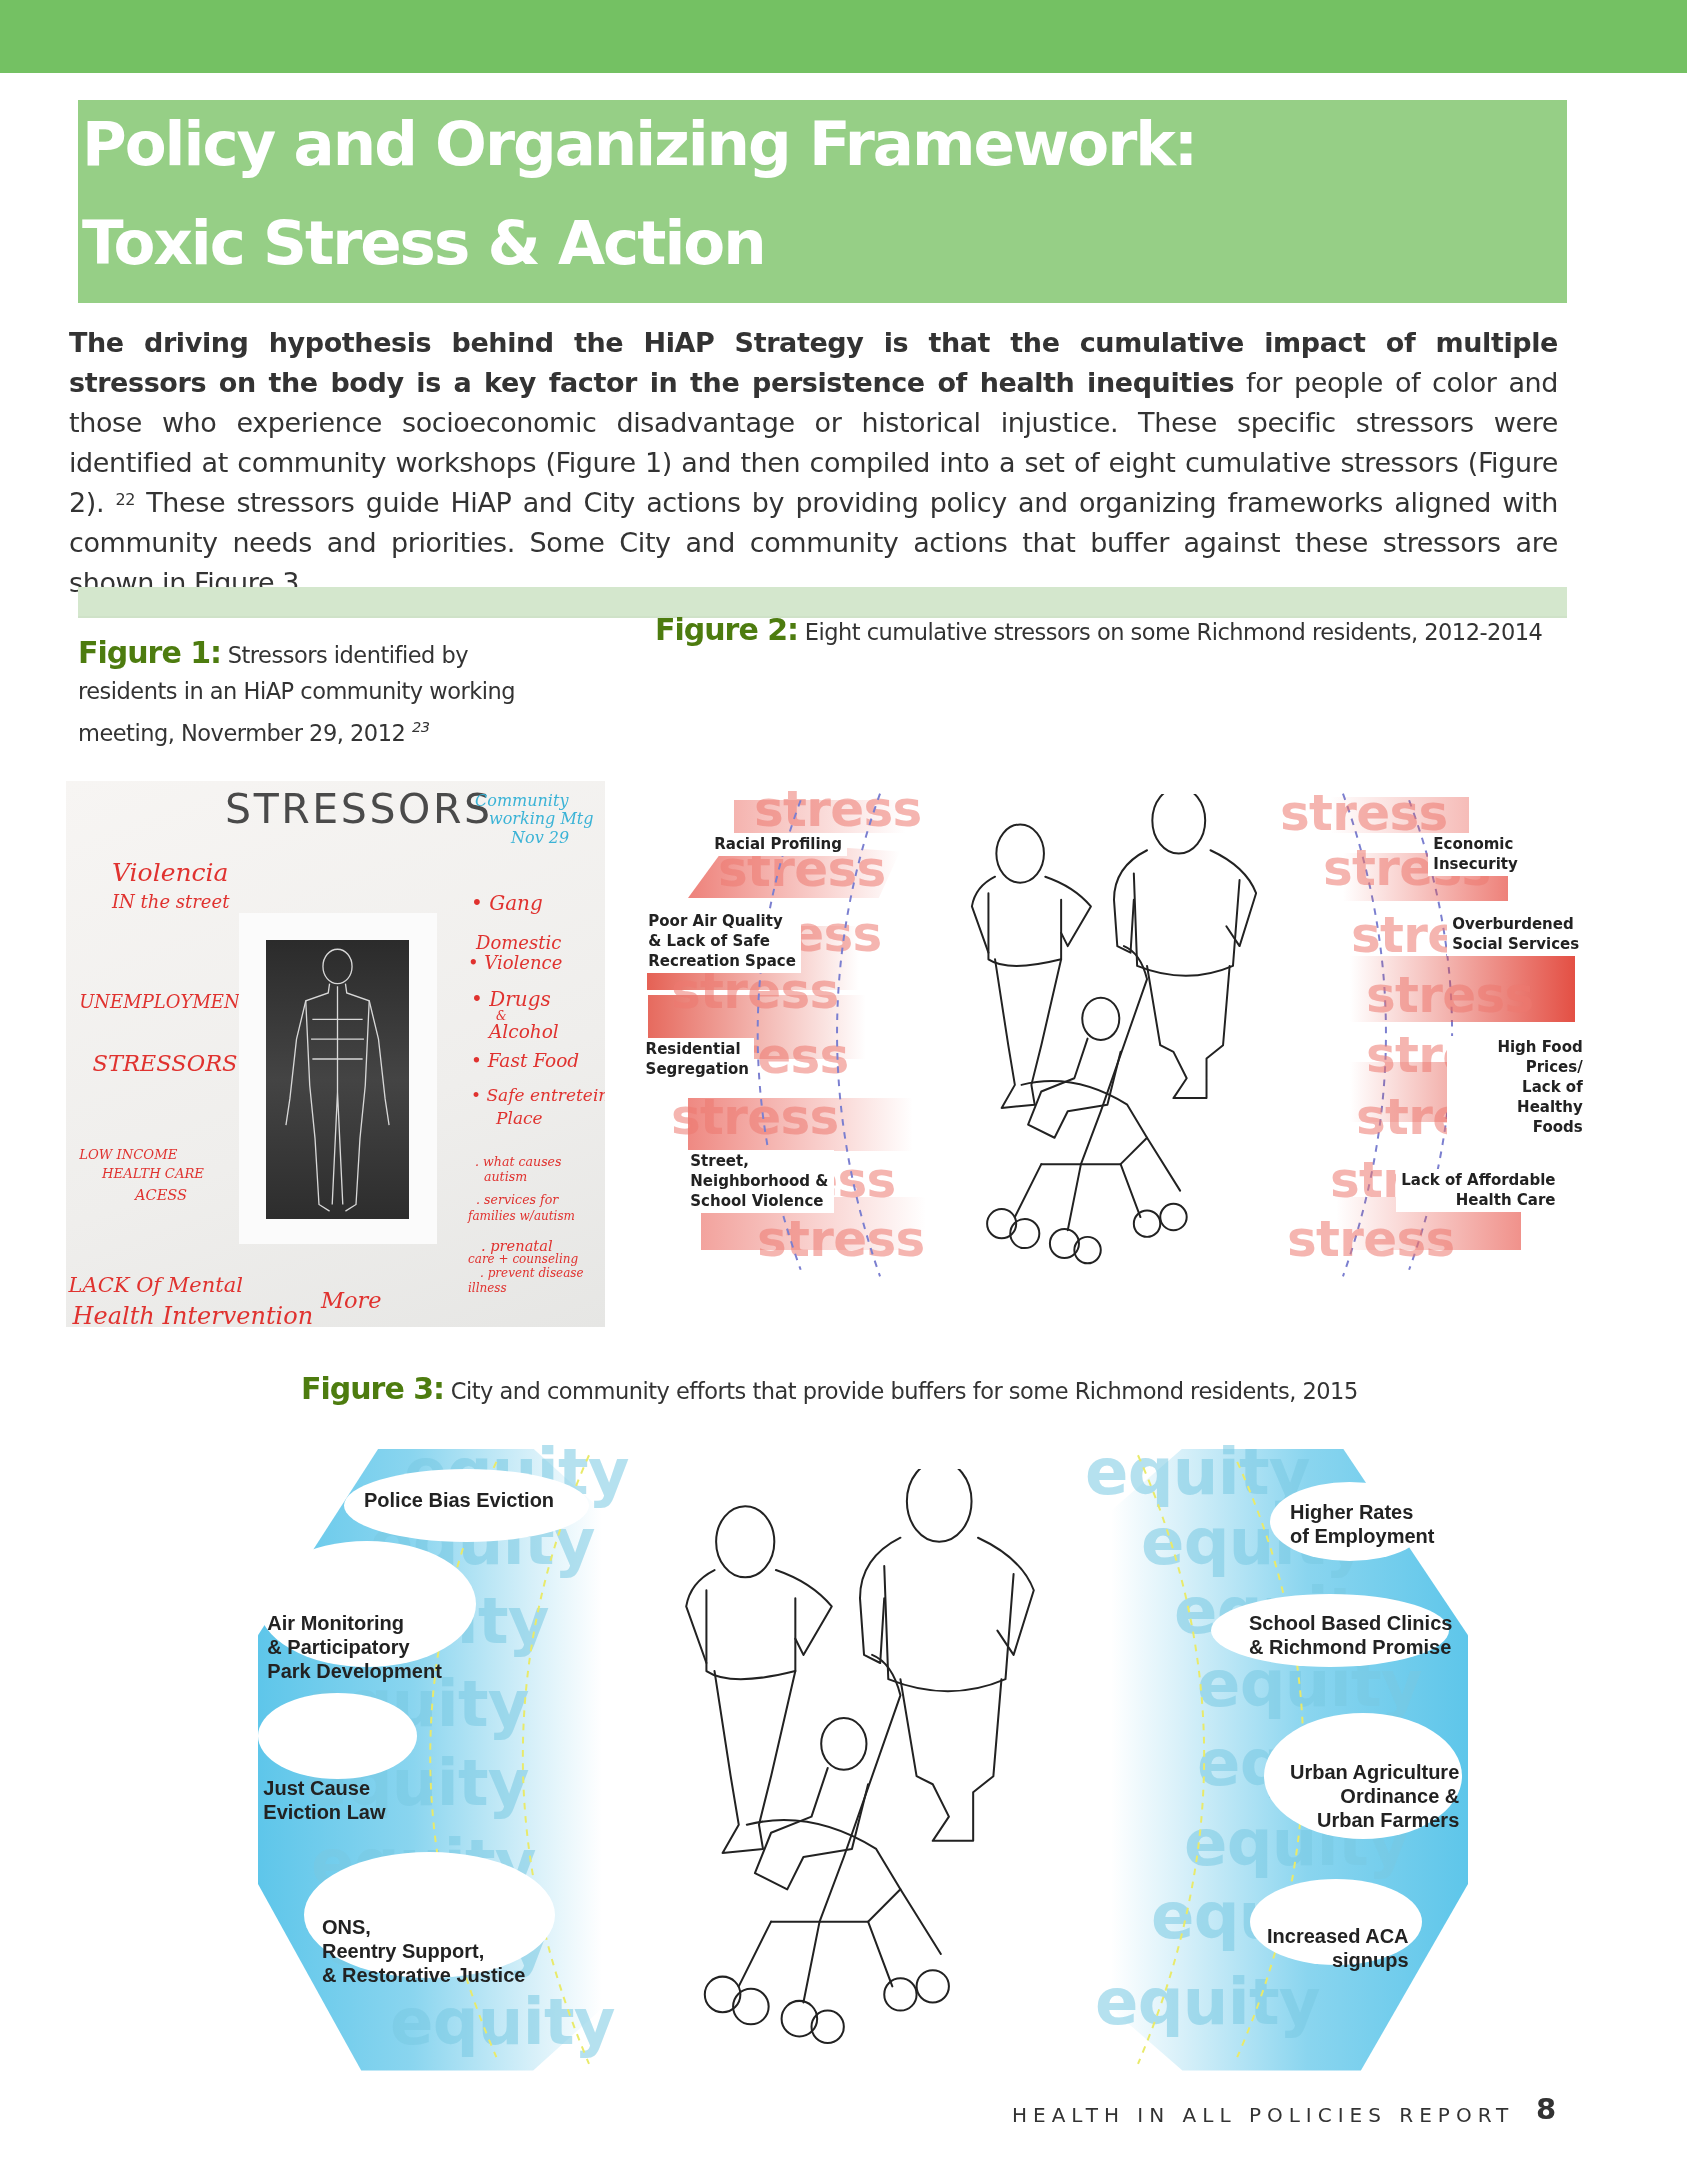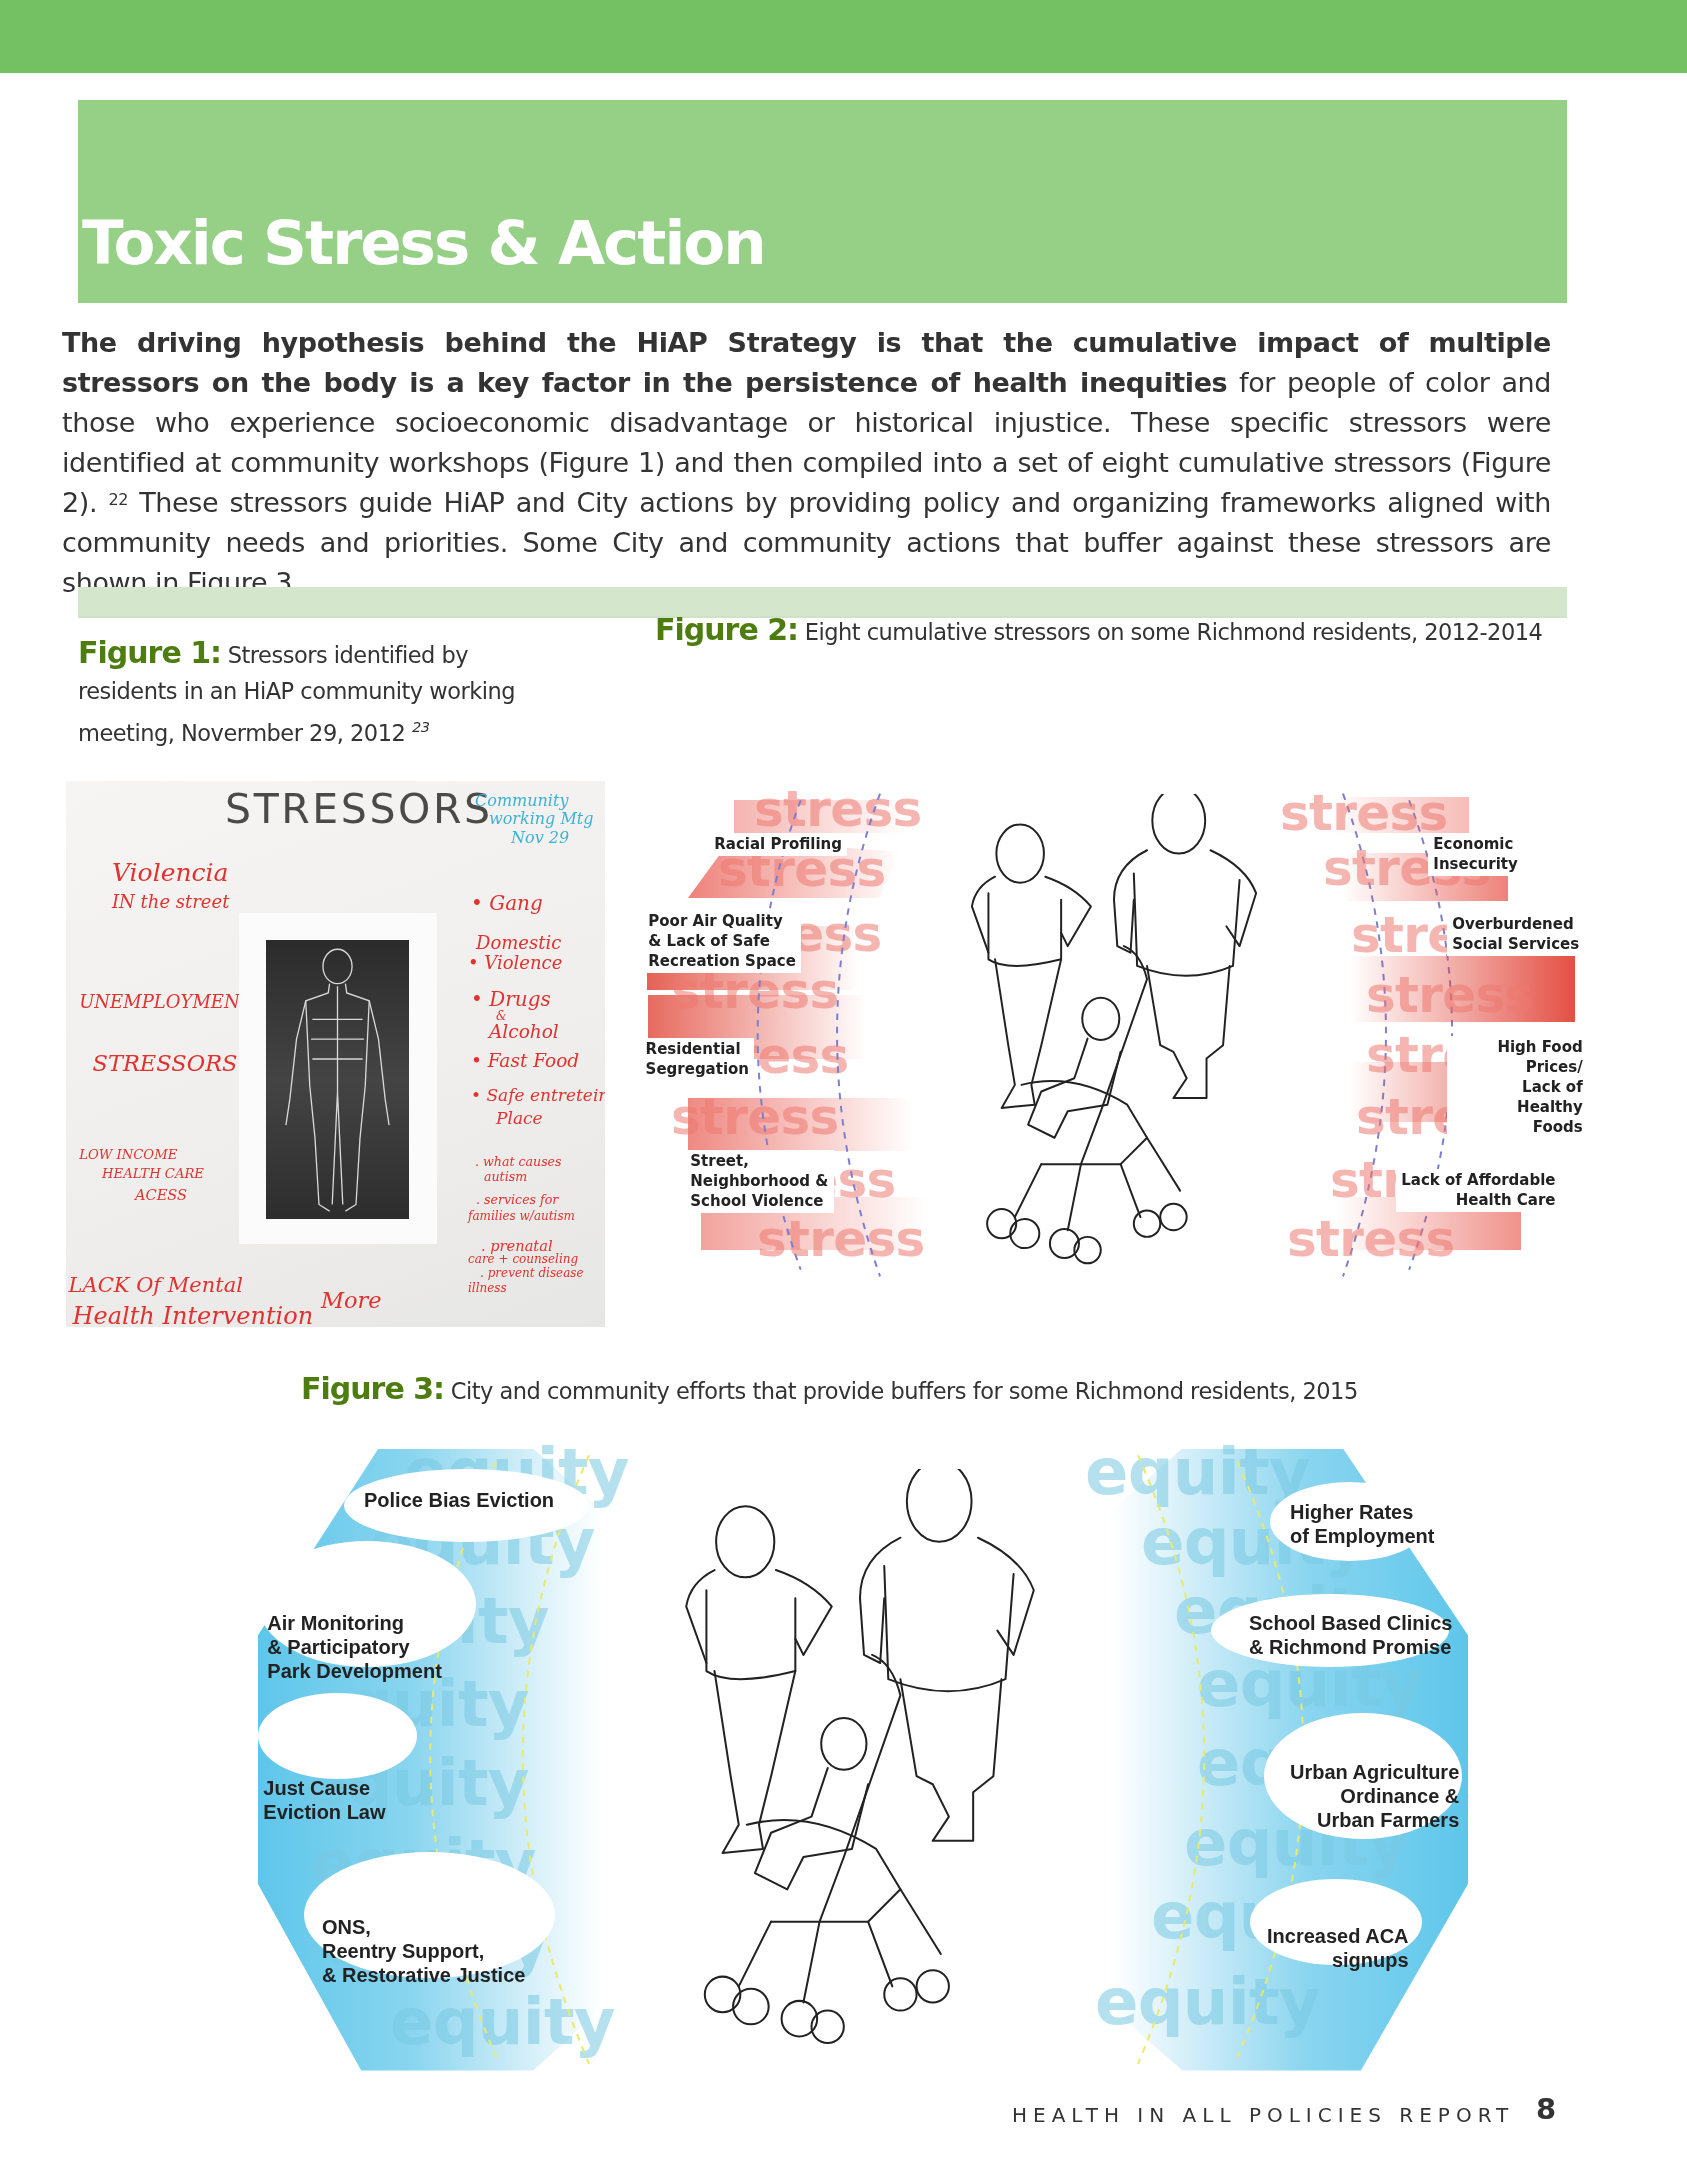--- a/index.html
+++ b/index.html
@@ -3,21 +3,21 @@
 <meta charset="utf-8">
 <style>
   html, body { margin:0; padding:0; }
   body { width:1687px; height:2183px; position:relative; background:#ffffff; overflow:hidden;
          font-family:"Liberation Sans", sans-serif; color:#333333; }
   .abs { position:absolute; }
   #top-bar { left:0; top:0; width:1687px; height:73px; background:#74c163; }
   #title-box { left:78px; top:100px; width:1489px; height:203px; background:#96cf86; }
   #title-box .t { position:absolute; left:4px; color:#ffffff; font-family:"DejaVu Sans", sans-serif;
                   font-weight:bold; font-size:61px; letter-spacing:-2px; line-height:1; white-space:nowrap; }
-  #intro { left:62px; top:323px; width:1489px; font-family:"DejaVu Sans", sans-serif; font-size:27px;
+  #intro { left:69px; top:323px; width:1489px; font-family:"DejaVu Sans", sans-serif; font-size:27px;
            line-height:40px; text-align:justify; color:#333; letter-spacing:-0.4px; }
   #intro b { font-weight:bold; }
   #intro sup { font-size:16px; vertical-align:top; position:relative; top:-2.6px; }
   #sep { left:78px; top:587px; width:1489px; height:29px; background:#d4e7cd; border-bottom:2px solid #cfe2c8; }
   .cap { font-family:"DejaVu Sans", sans-serif; font-size:22.5px; color:#333; letter-spacing:-0.5px; line-height:36px; }
   .cap .fl { color:#4d7c0f; font-weight:bold; font-size:30px; letter-spacing:-1px; }
   .cap sup { font-size:14.6px;font-style:italic; }
   #cap1 { left:78px; top:635px; width:476px; }
   #cap2 { left:623px; top:612px; width:959px; white-space:nowrap;margin-left:32px; }
   #cap3 { left:301px; top:1371px; width:1191px; white-space:nowrap; }
@@ -44,20 +44,21 @@
              line-height:24px; color:#222; white-space:nowrap; }
   #footer-text { left:1012px; top:2103px; font-family:"DejaVu Sans", sans-serif; font-size:20px; letter-spacing:6px; color:#333; }
   #page-num { left:1536px; top:2092px; font-family:"DejaVu Sans", sans-serif; font-weight:bold; font-size:29px; color:#333; }
 </style>
 </head>
 <body>
 
 <div id="top-bar" class="abs"></div>
 
 <div id="title-box" class="abs">
+  <div class="t" style="top:13.2px;">Policy and Organizing Framework:</div>
   <div class="t" style="top:112px;">Toxic Stress &amp; Action</div>
 </div>
 
 <div id="intro" class="abs"><b>The driving hypothesis behind the HiAP Strategy is that the cumulative impact of multiple stressors on the body is a key factor in the persistence of health inequities</b><span> for people of color and those who experience socioeconomic disadvantage or historical injustice. These specific stressors were identified at community workshops (Figure 1) and then compiled into a set of eight cumulative stressors (Figure 2). </span><sup>22</sup><span> These stressors guide HiAP and City actions by providing policy and organizing frameworks aligned with community needs and priorities. Some City and community actions that buffer against these stressors are shown in Figure 3.</span></div>
 
 <div id="sep" class="abs"></div>
 
 <div id="cap1" class="abs cap"><span class="fl">Figure 1:</span><span> Stressors identified by residents in an HiAP community working meeting, Novermber 29, 2012 </span><sup>23</sup></div>
 
 <div id="cap2" class="abs cap"><span class="fl">Figure 2:</span><span> Eight cumulative stressors on some Richmond residents, 2012-2014</span></div>

